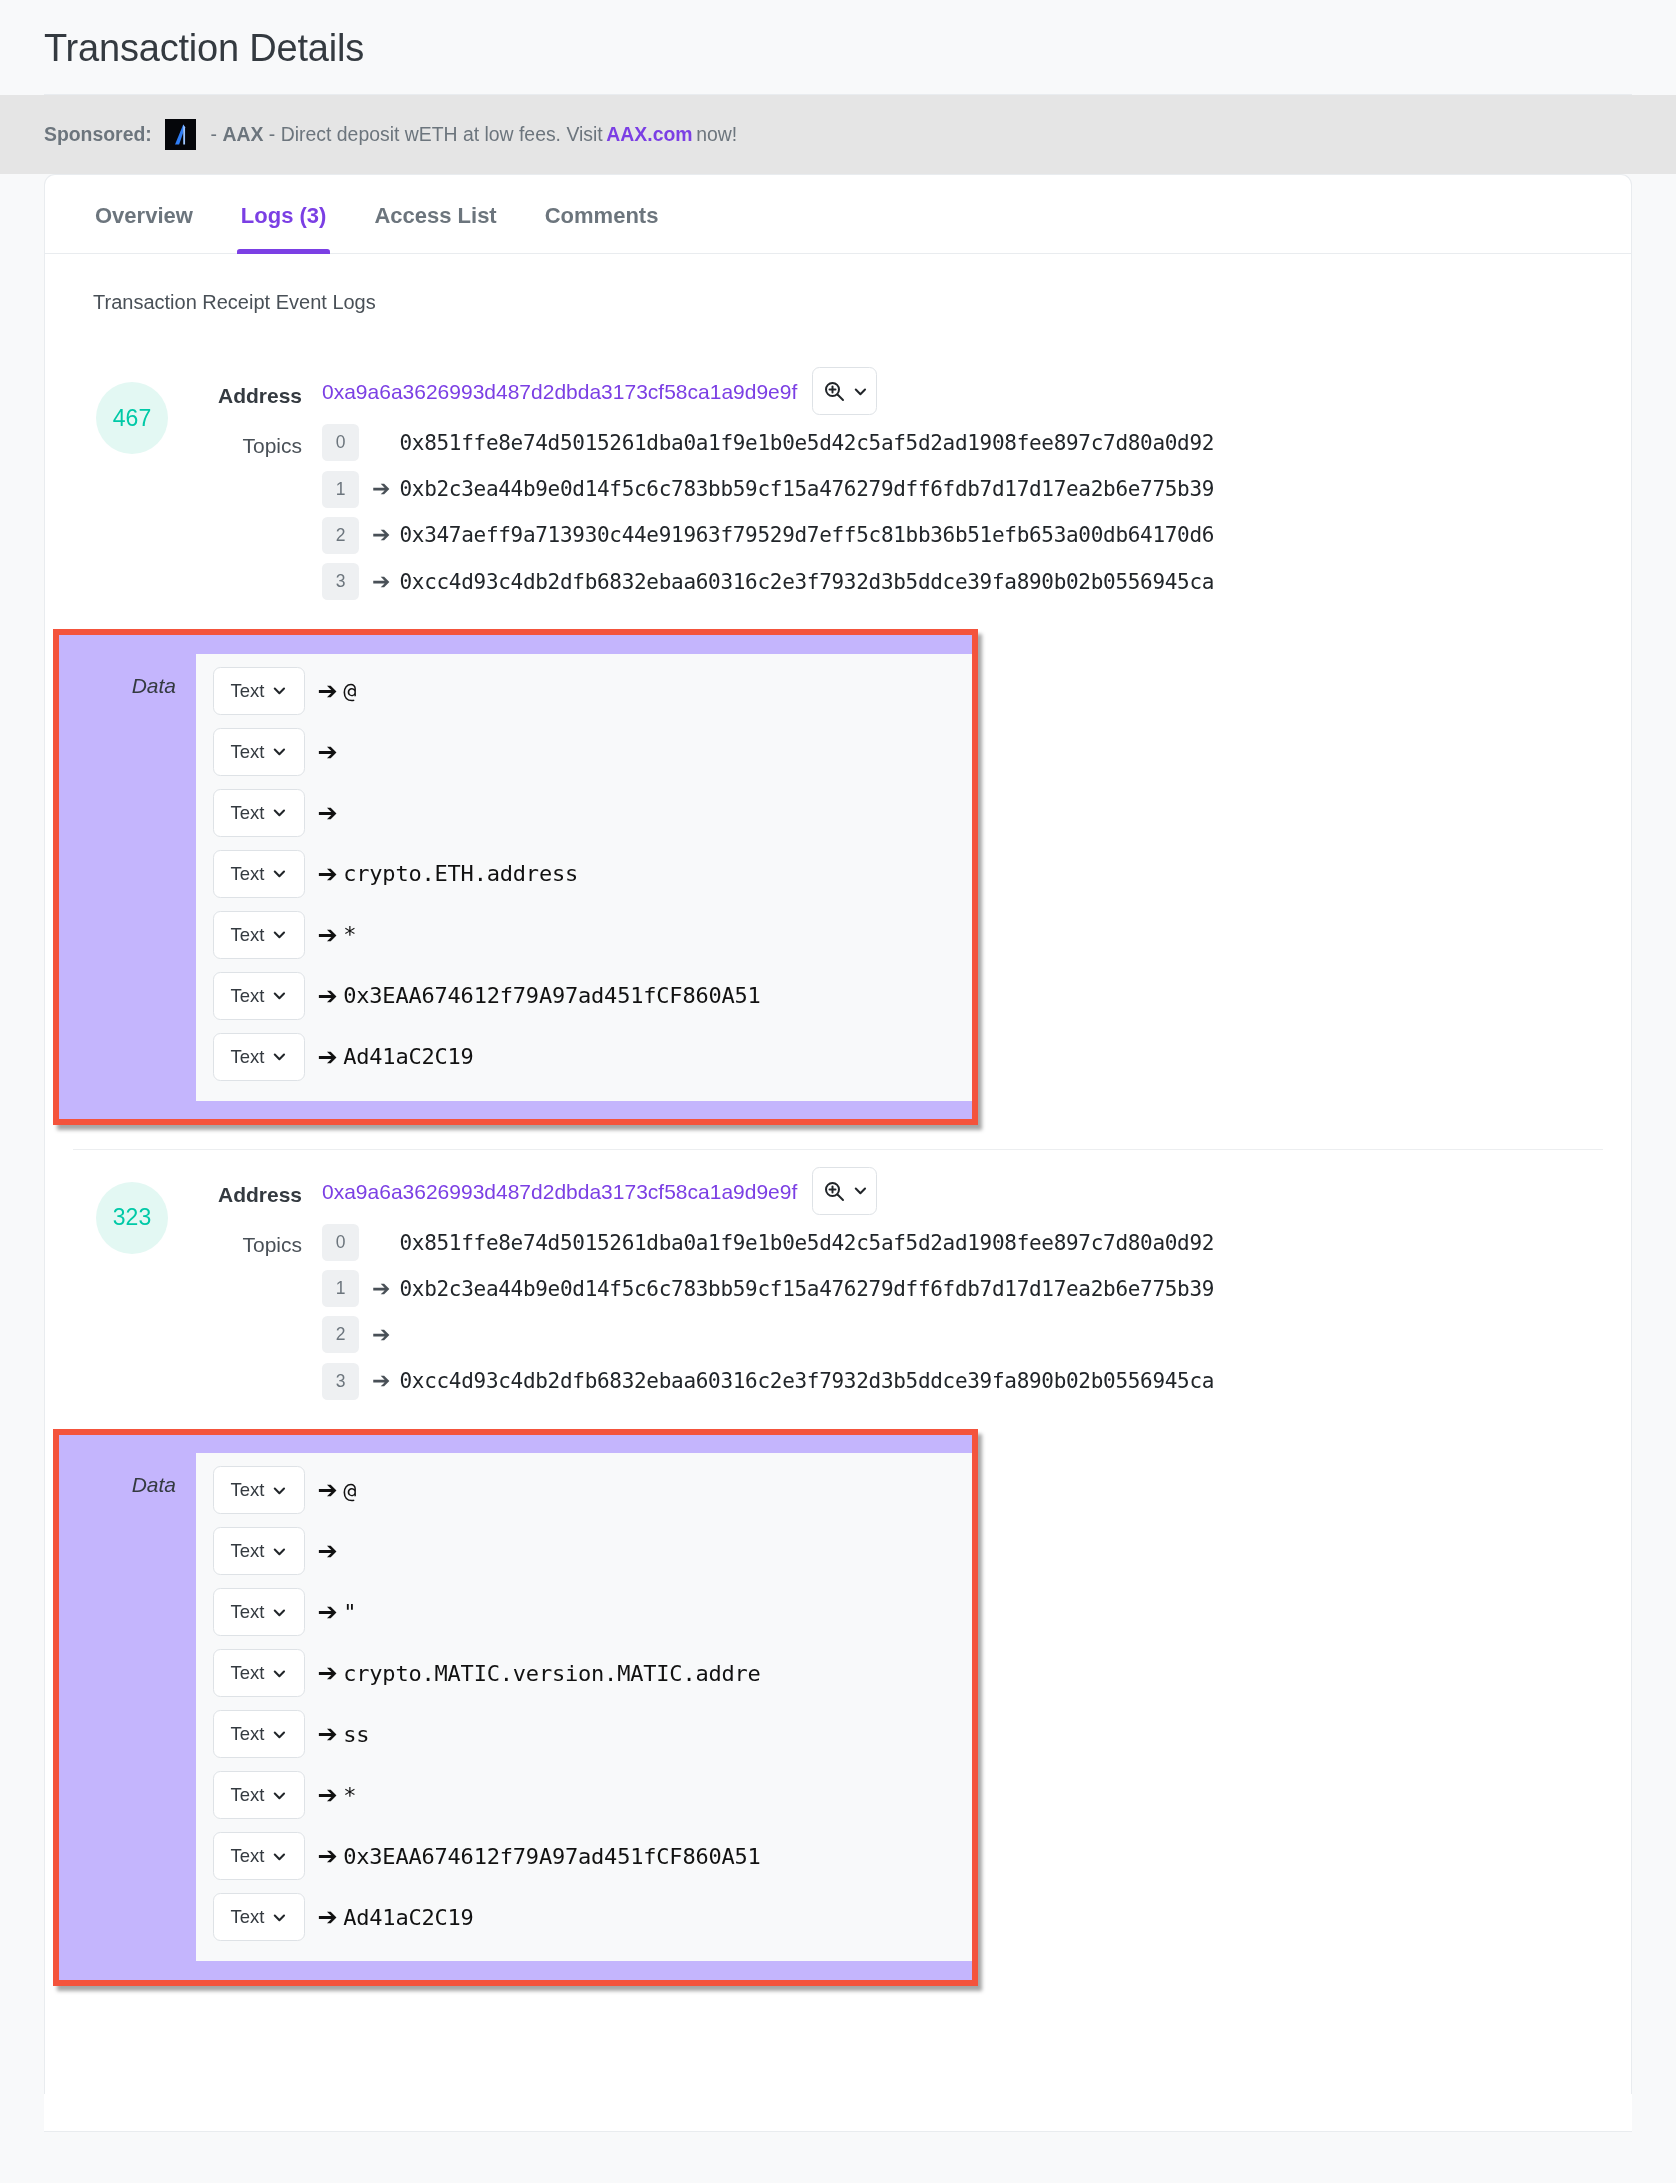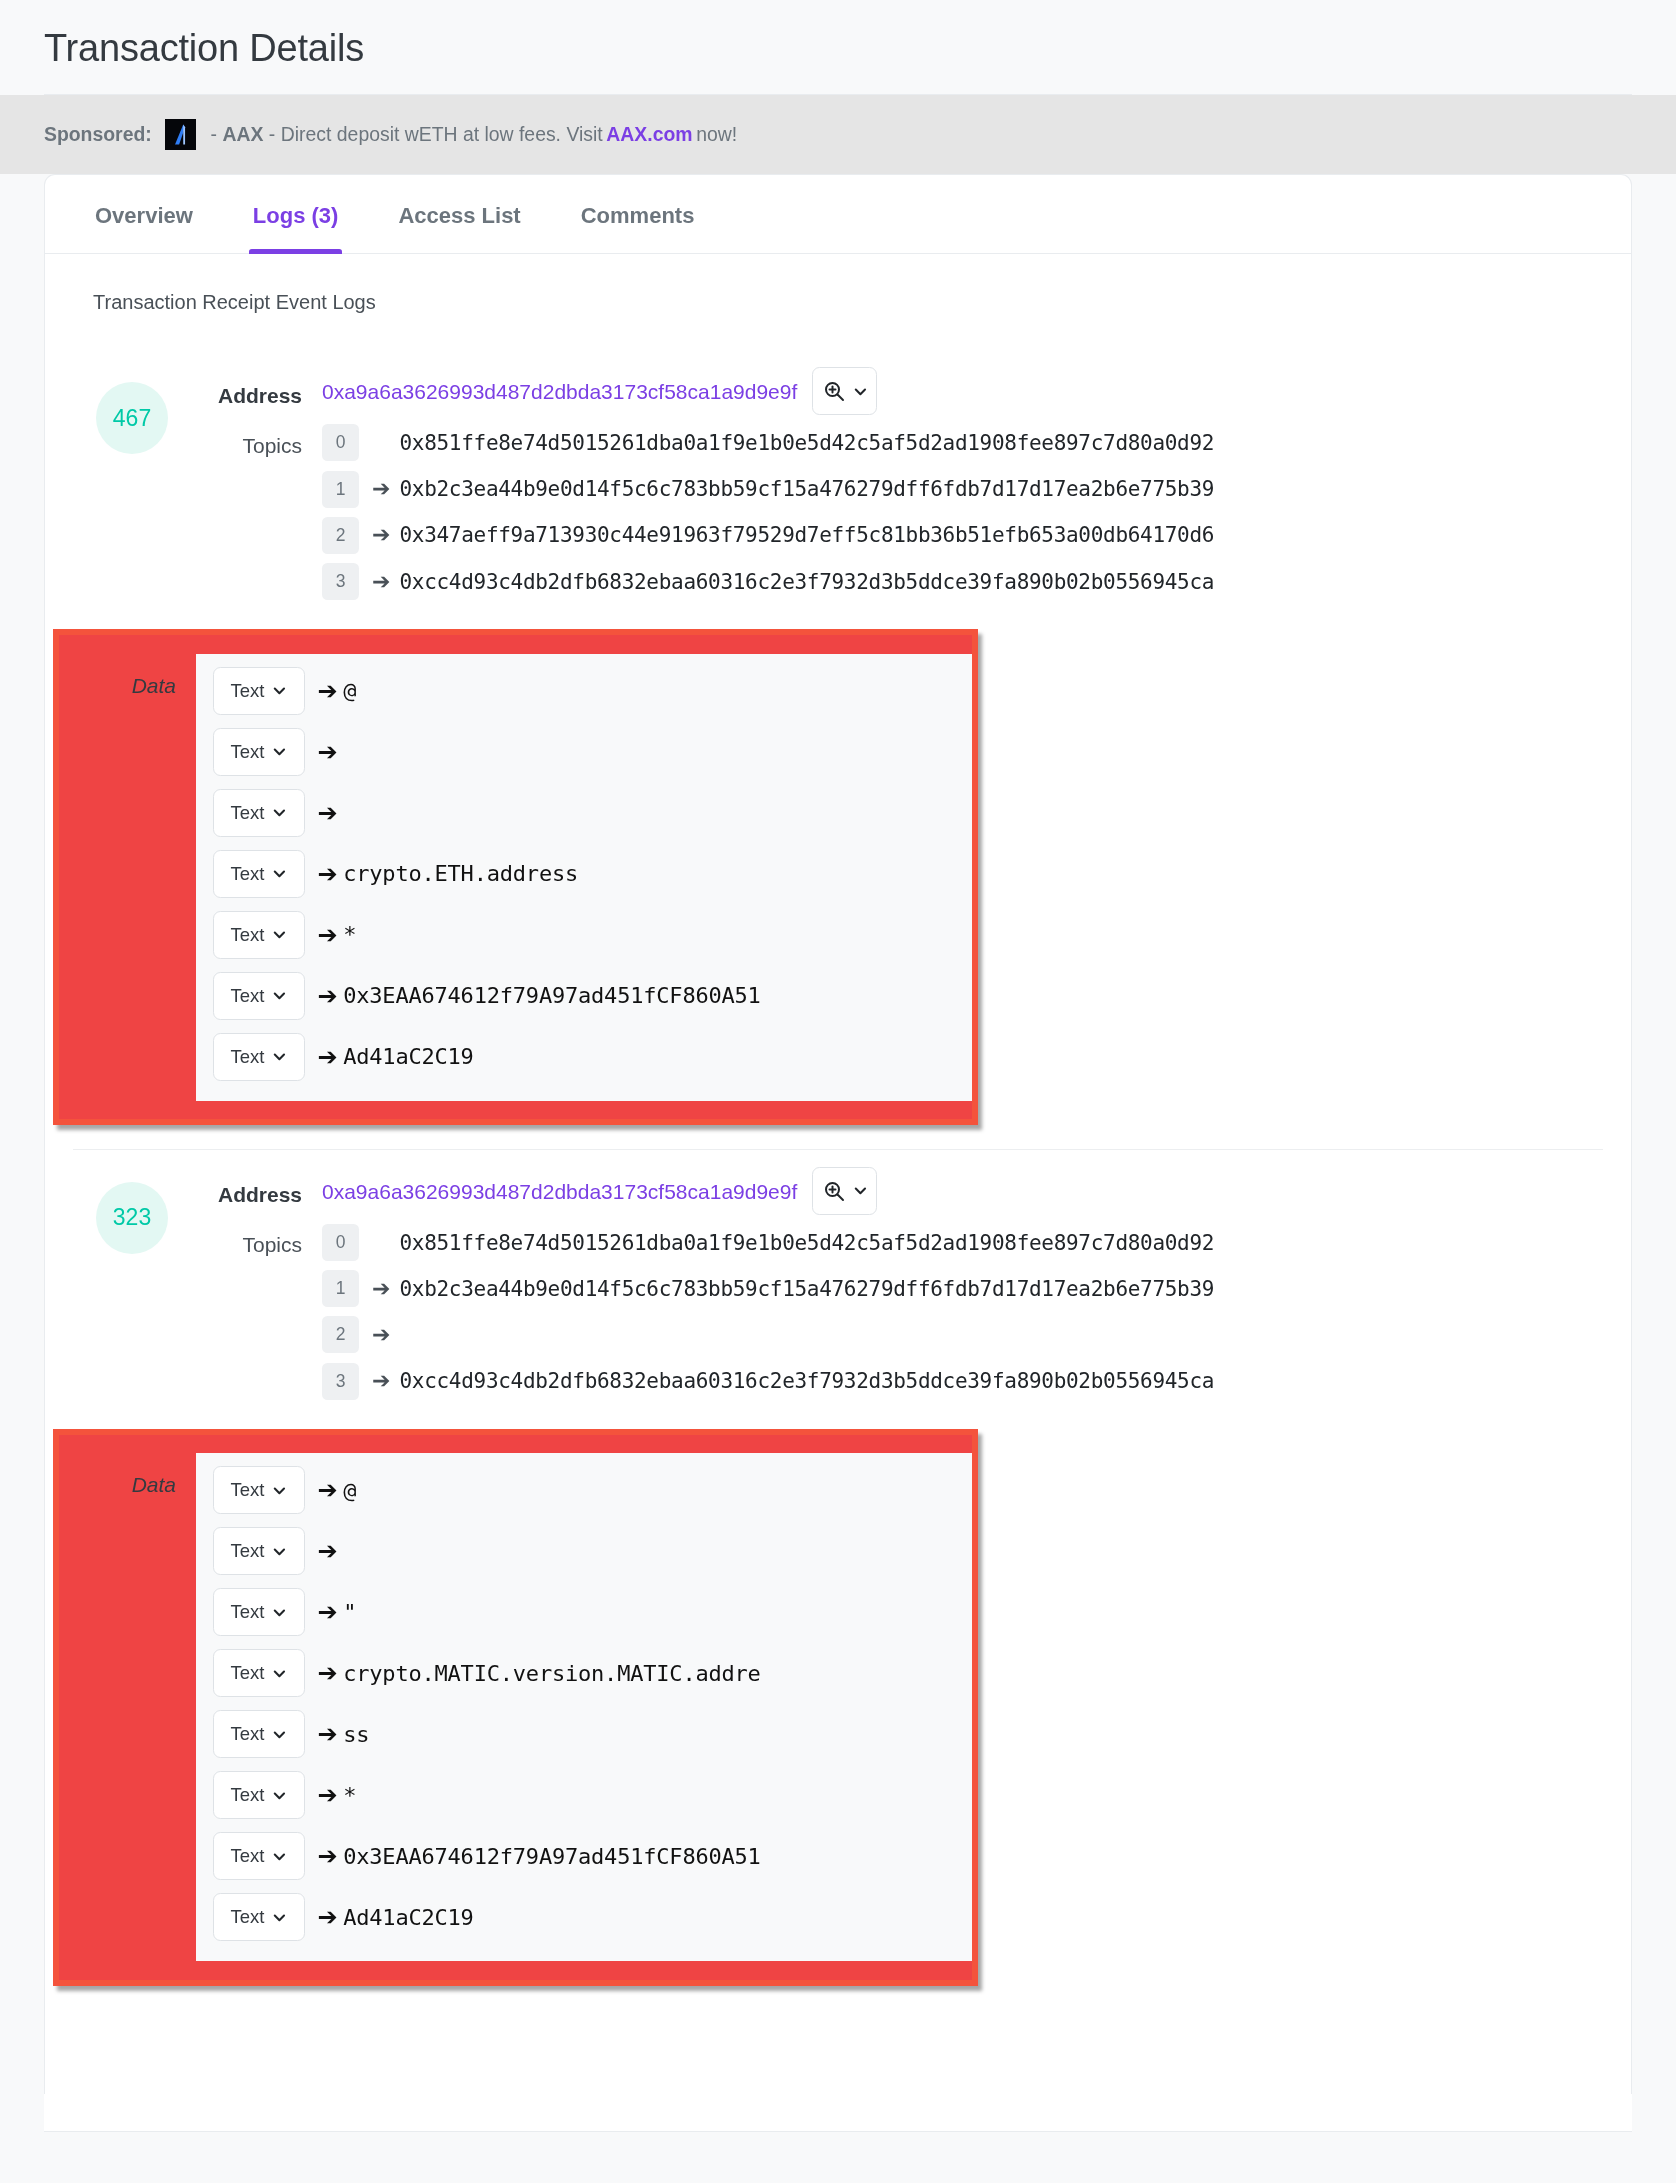--- a/index.html
+++ b/index.html
@@ -79,21 +79,21 @@
   .card {
     margin: 0 44px 0 44px;
     background: #ffffff;
     border-radius: 11px 11px 0 0;
     border: 0.9px solid #e9ecef;
     border-bottom: none;
     min-height: 1920px;
   }
   .tabs {
     display: flex;
-    gap: 16px;
+    gap: 4px;
     padding: 0 28px;
     border-bottom: 0.9px solid #e9ecef;
   }
   .tab {
     padding: 28px 22px 24px 22px;
     font-size: 22px;
     font-weight: bold;
     color: #6c757d;
     position: relative;
     cursor: pointer;
@@ -214,21 +214,21 @@
     font-size: 21px;
     color: #212529;
     letter-spacing: -0.3px;
     white-space: nowrap;
   }
 
   
   .data-highlight {
     margin: 20px 0 0 -138px;
     border: 6.5px solid #f4533c;
-    background: #ef4444;
+    background: #c4b5fd;
     position: relative;
     box-shadow: 3.7px 4.6px 3.7px rgba(0,0,0,0.35);
     width: 925px;
   }
   .data-inner {
     display: flex;
     align-items: flex-start;
     padding: 18.5px 0 18.5px 0;
   }
   .data-label {

